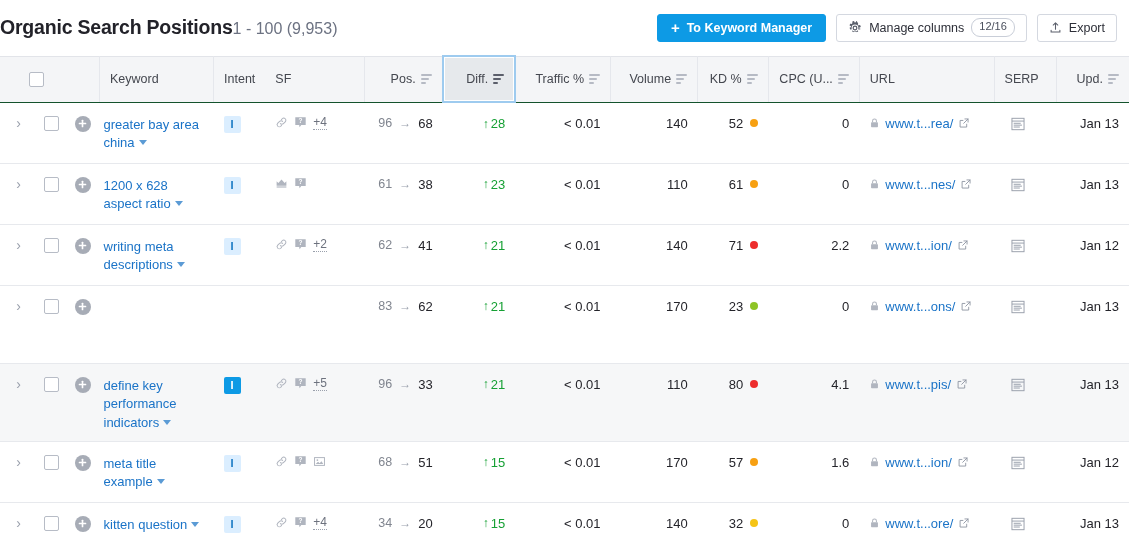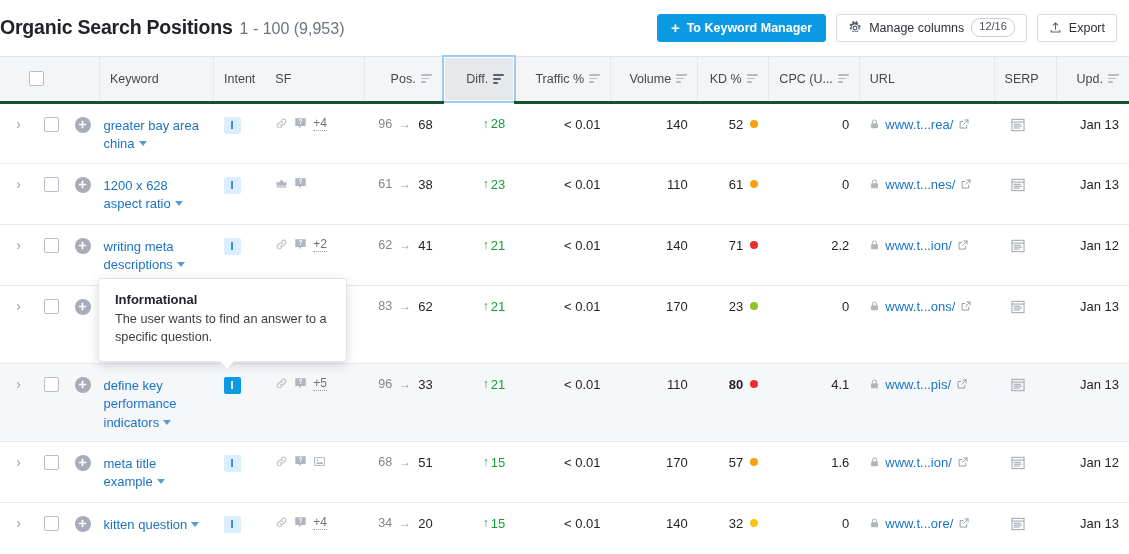--- a/index.html
+++ b/index.html
@@ -16,21 +16,21 @@
   .topbar {
     position: relative;
     height: 55px;
     padding: 0 12px 0 0;
     display: flex;
     align-items: center;
   }
   .title-wrap {
     display: flex;
     align-items: baseline;
-    gap: 7px;
+    gap: 0;
     padding-left: 0px;
     flex: 1;
   }
   .title-main {
     font-size: 19.5px;
     font-weight: bold;
     letter-spacing: -0.2px;
     color: #222229;
   }
   .title-sub {
@@ -80,21 +80,21 @@
 
   
   table.grid {
     width: 1129px;
     border-collapse: collapse;
     table-layout: fixed;
   }
   thead th {
     background: #f4f5f7;
     border-top: 1px solid #e2e4e9;
-    border-bottom: 3px solid #14532d;
+    border-bottom: 1px solid #14532d;
     border-right: 1px solid #e5e7ec;
     height: 46px;
     font-size: 12.5px;
     font-weight: normal;
     color: #44474f;
     padding: 0 10px;
     vertical-align: middle;
   }
   thead th.active-col {
     background: #e6e9ec;
@@ -713,21 +713,21 @@
       </div>
           </td>
     <td class="pad-top" style="height: 78px;">
       <div class="diff-wrap">
         <span class="diff-arrow">↑</span>
         <span>21</span>
       </div>
           </td>
     <td class="pad-top cell-right" style="height: 78px;">&lt; 0.01</td>
     <td class="pad-top cell-right" style="height: 78px;">110</td>
-    <td class="pad-top" style="height: 78px; font-weight: bold;">
+    <td class="pad-top" style="height: 78px;">
       <div class="kd-wrap">
               <span>80</span>
       <span class="kd-dot" style="background:#ed2d2d"></span>
             </div>
           </td>
     <td class="pad-top cell-right" style="height: 78px;">4.1</td>
     <td class="pad-top" style="height: 78px;">
       <div class="url-wrap">
         <span class="icon">
                 <svg width="11" height="12" viewBox="0 0 16 16" fill="#b0b5bf">
@@ -916,18 +916,14 @@
       <rect x="2.2" y="2.6" width="13.6" height="12.8"></rect>
       <path d="M2.2 5.7h13.6"></path>
       <path d="M4.6 8.2h7M4.6 10.3h8.4M4.6 12.4h6" stroke-linecap="round"></path>
               </svg>
             </span></td>
     <td class="pad-top cell-right" style="height: 61px;">Jan 13</td>
         </tr>
       </tbody>
   </table>
 
-  <div class="tooltip">
-    <div class="tooltip-title">Informational</div>
-    <div class="tooltip-body">The user wants to find an answer to a specific question.</div>
-  </div>
 
 </div>
 
 </body></html>

